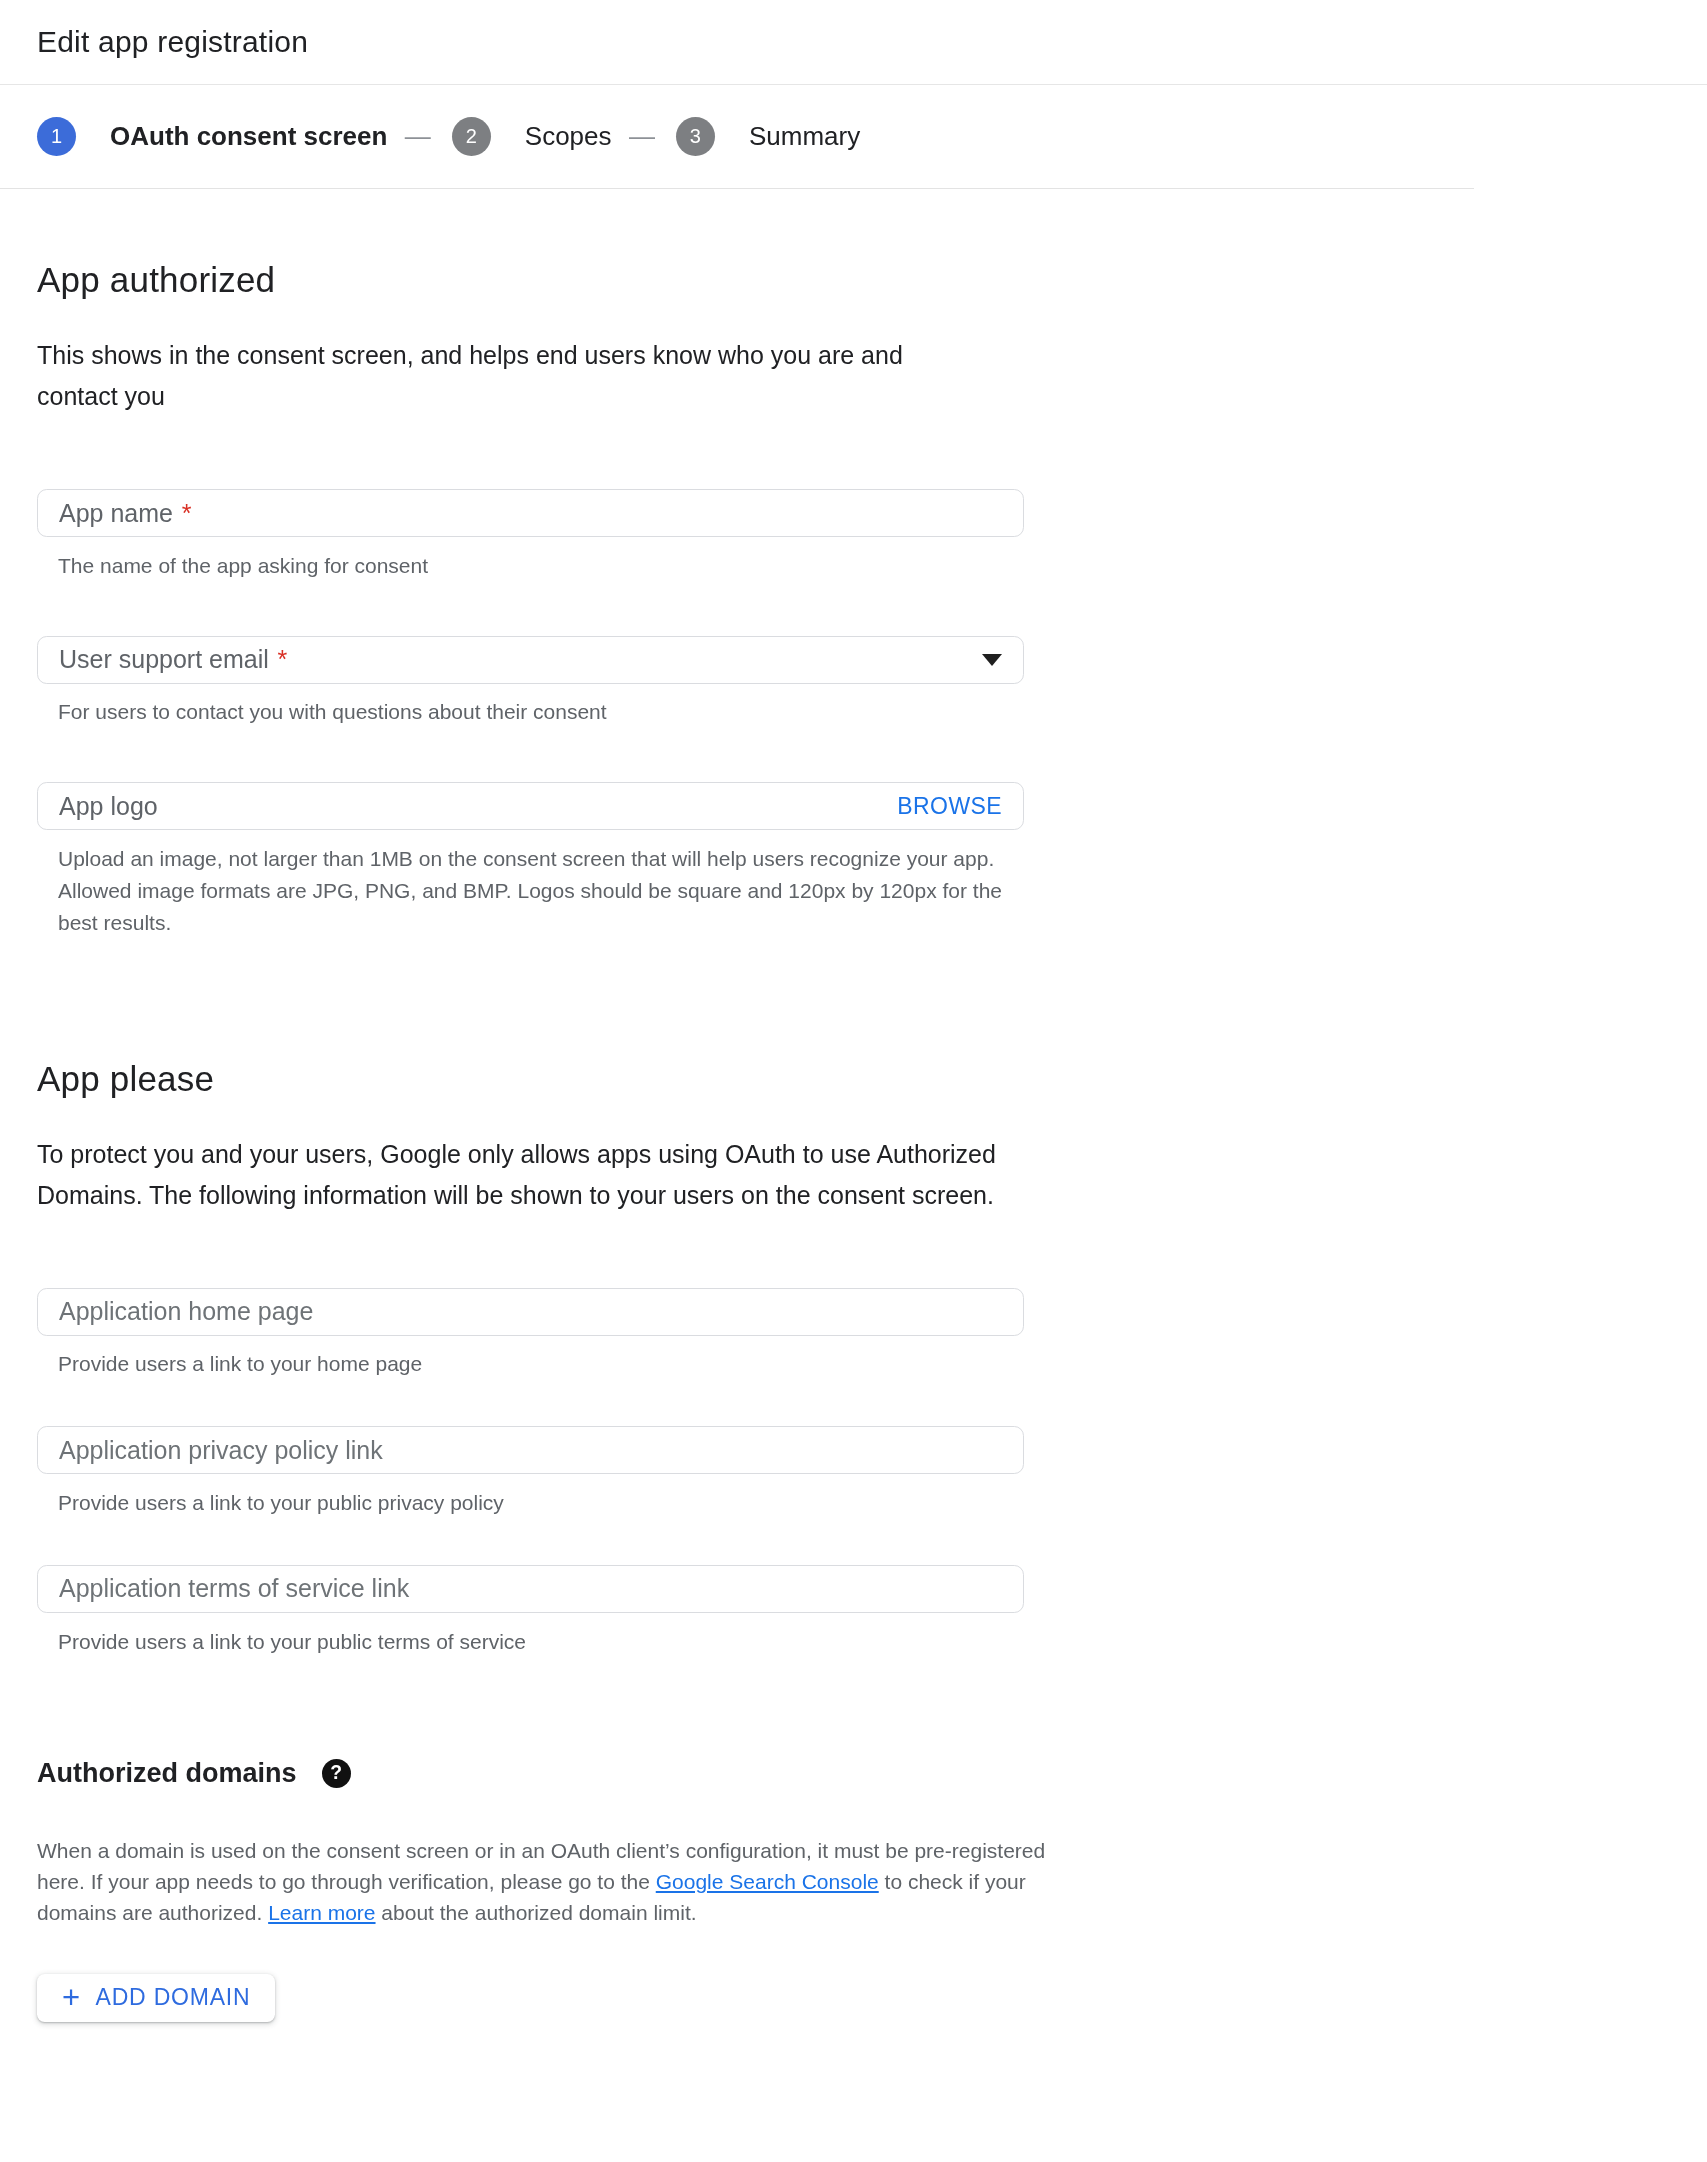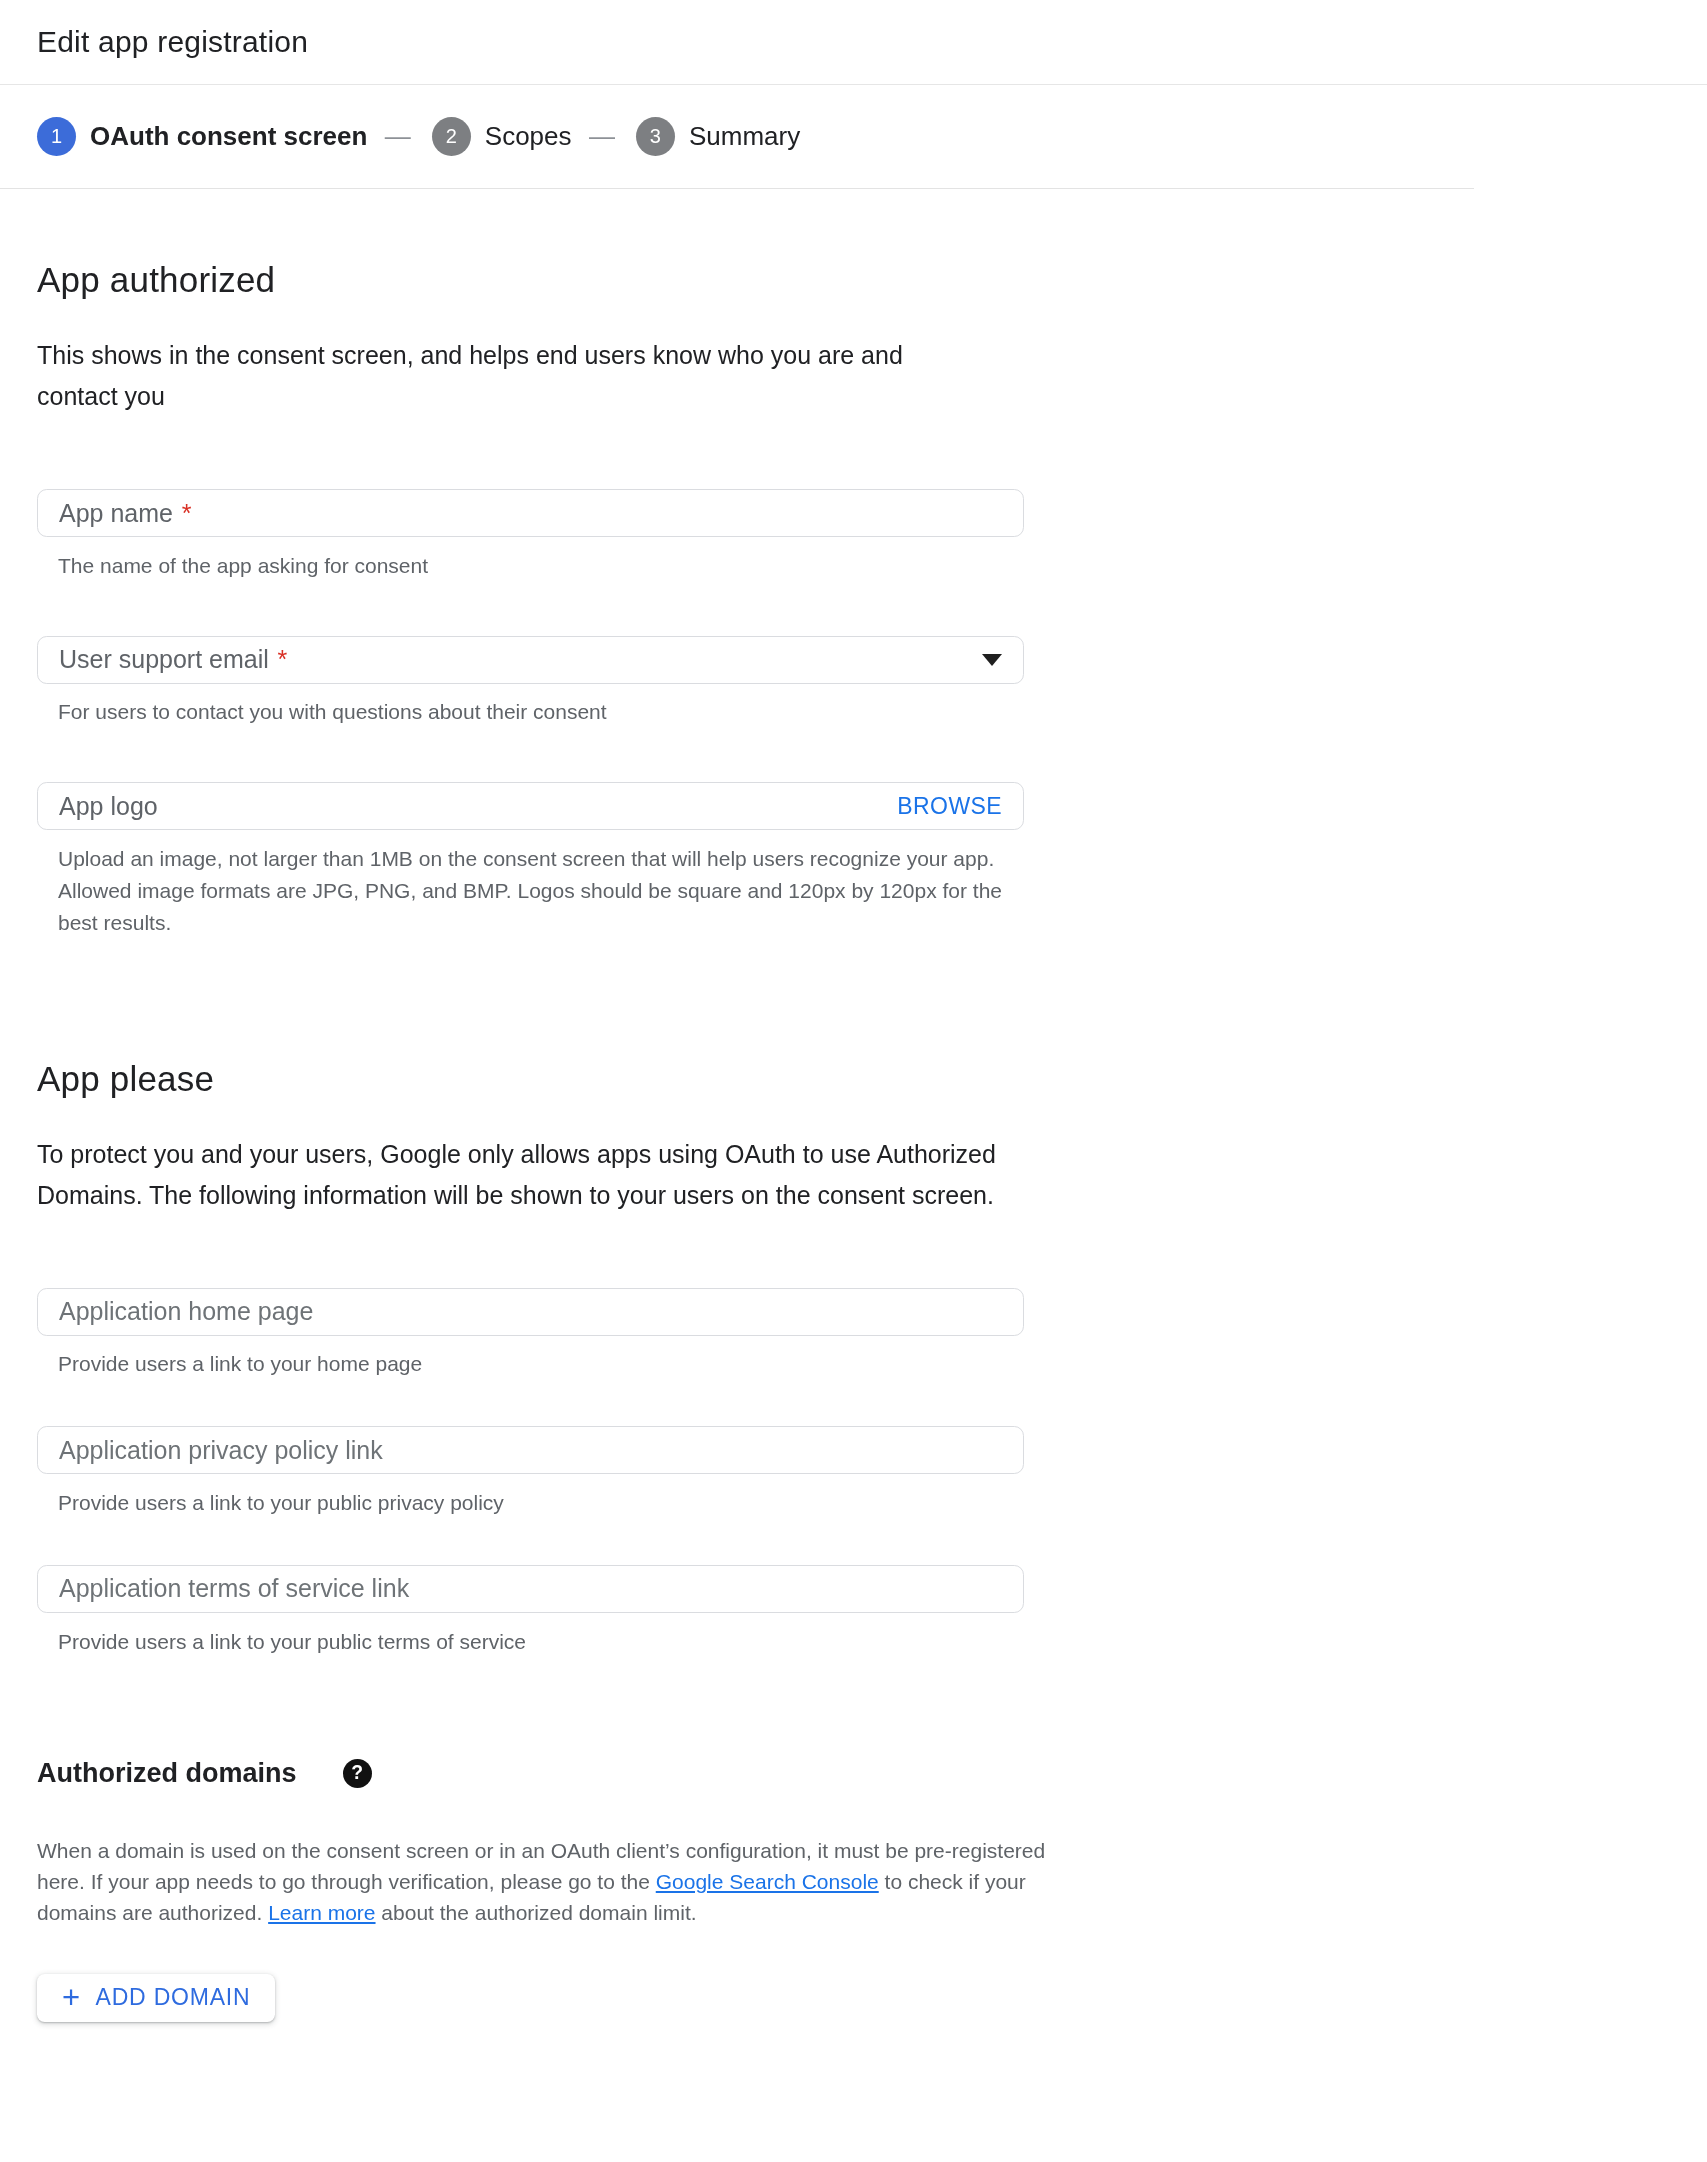--- a/index.html
+++ b/index.html
@@ -34,21 +34,21 @@
   .step-circle {
     width: 39px; height: 39px;
     border-radius: 50%;
     color: #ffffff;
     font-size: 20px;
     font-weight: 500;
     display: flex; align-items: center; justify-content: center;
   }
   .step.active .step-circle { background: #3c6cd9; }
   .step.inactive .step-circle { background: #7d7f82; }
-  .step-label { margin-left: 14px; font-size: 26px; color: #202124; }
+  .step-label { margin-left: 34px; font-size: 26px; color: #202124; }
   .step.active .step-label { font-weight: 700; }
   .step-sep {
     color: #8d9196;
     font-size: 26px;
     margin: 0 21px 0 17.4px;
     user-select: none;
   }
 
   
   .main { padding-left: 37px; }
@@ -115,21 +115,20 @@
     color: #5f6368;
     margin: 12.6px 0 0 21px;
   }
   .helper-logo { max-width: 970px; }
 
   
   .auth-heading-row {
     margin-top: 100px;
     display: flex;
     align-items: center;
-    gap: 21px;
   }
   .auth-heading { font-size: 27px; font-weight: 700; color: #202124; }
   .help-icon {
     width: 29px; height: 29px;
     margin-left: 25px;
     border-radius: 50%;
     background: #111111;
     color: #ffffff;
     font-size: 19.3px;
     font-weight: 700;

